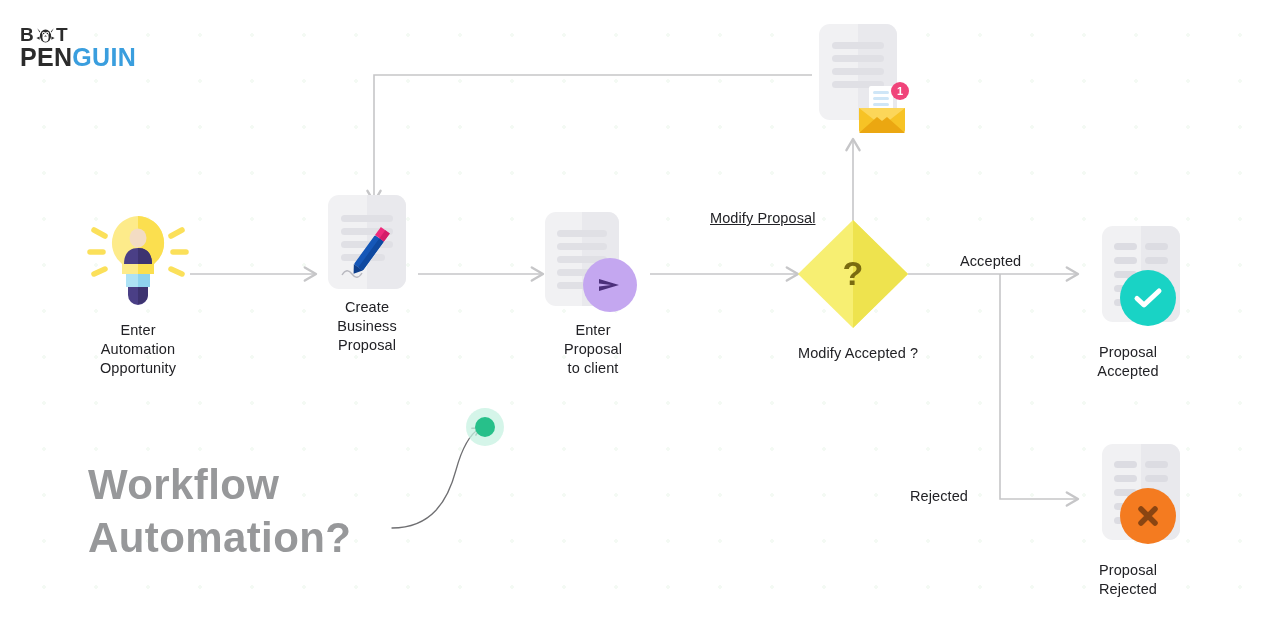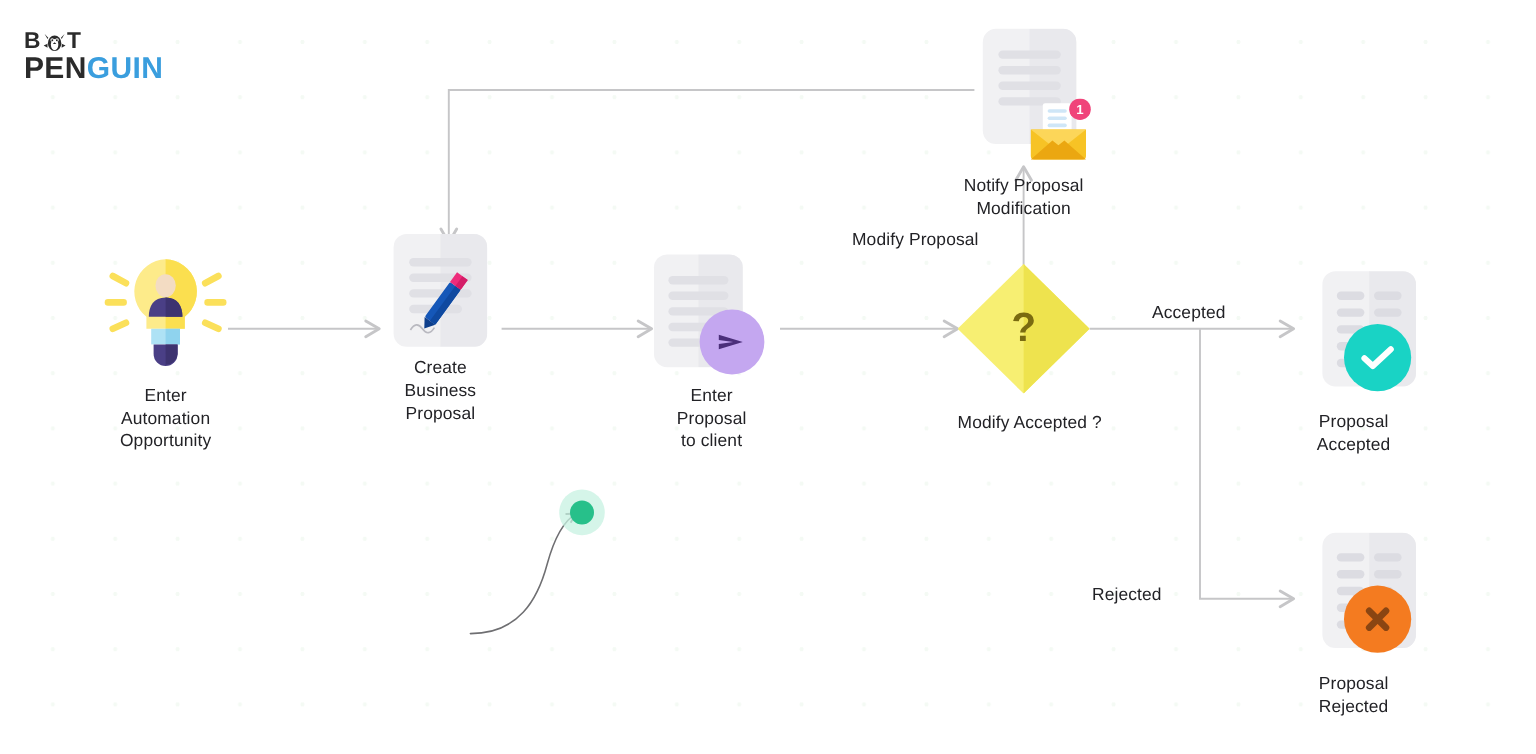--- a/index.html
+++ b/index.html
@@ -237,22 +237,20 @@
           <rect x="18" y="21" width="16" height="3" rx="1.5"></rect>
           <rect x="18" y="27" width="11" height="3" rx="1.5"></rect>
         </g>
         <path d="M4 26 h46 v22 a3 3 0 0 1 -3 3 h-40 a3 3 0 0 1 -3 -3z" fill="#f7c325"></path>
         <path d="M4 26 L27 44 L50 26z" fill="#fcd659"></path>
         <path d="M4 51 L22 35 L27 39 L32 35 L50 51z" fill="#eba711"></path>
         <circle cx="45" cy="9" r="9" fill="#f0447a"></circle>
         <text x="45" y="13.4" font-family="Liberation Sans, sans-serif" font-size="11" font-weight="700" fill="#ffffff" text-anchor="middle">1</text>
       </svg>
     </div>
-    <div class="caption" style="margin-top:6px;">Notify Proposal
-Modification</div>
   </div>
 
   <div class="node" style="left:1060px; top:226px; width:136px;">
     <div class="art" style="width:108px;height:108px;">
       <div class="doc sh" style="position:absolute;left:28px;top:0;width:78px;height:96px;">
         <div class="half"></div>
         <div class="ln" style="left:12px; top:17px; width:23px;"></div>
         <div class="ln" style="left:43px; top:17px; width:23px;"></div>
         <div class="ln" style="left:12px; top:31px; width:23px;"></div>
         <div class="ln" style="left:43px; top:31px; width:23px;"></div>
@@ -287,22 +285,24 @@
       <div class="badge" style="left:46px; top:44px; width:56px; height:56px; background:#f47b20;">
         <svg width="28" height="28" viewBox="0 0 28 28">
           <path d="M7 7 L21 21 M21 7 L7 21" fill="none" stroke="#8a4512" stroke-width="5.5" stroke-linecap="round"></path>
         </svg>
       </div>
     </div>
     <div class="caption">Proposal
 Rejected</div>
   </div>
 
-  <div class="edge-label" style="left:710px; top:192px;">Modify Proposal</div>
+  <div class="edge-label" style="left:710px; top:210px;text-decoration:underline;">Modify Proposal</div>
   <div class="edge-label" style="left:960px; top:253px;">Accepted</div>
   <div class="edge-label" style="left:910px; top:488px;">Rejected</div>
 
+  <div id="headline">Workflow
+Automation?</div>
   <div id="greendot">
     <div class="halo"></div>
       <div class="core"></div>
   </div>
 
 </div>
 
 </body></html>

